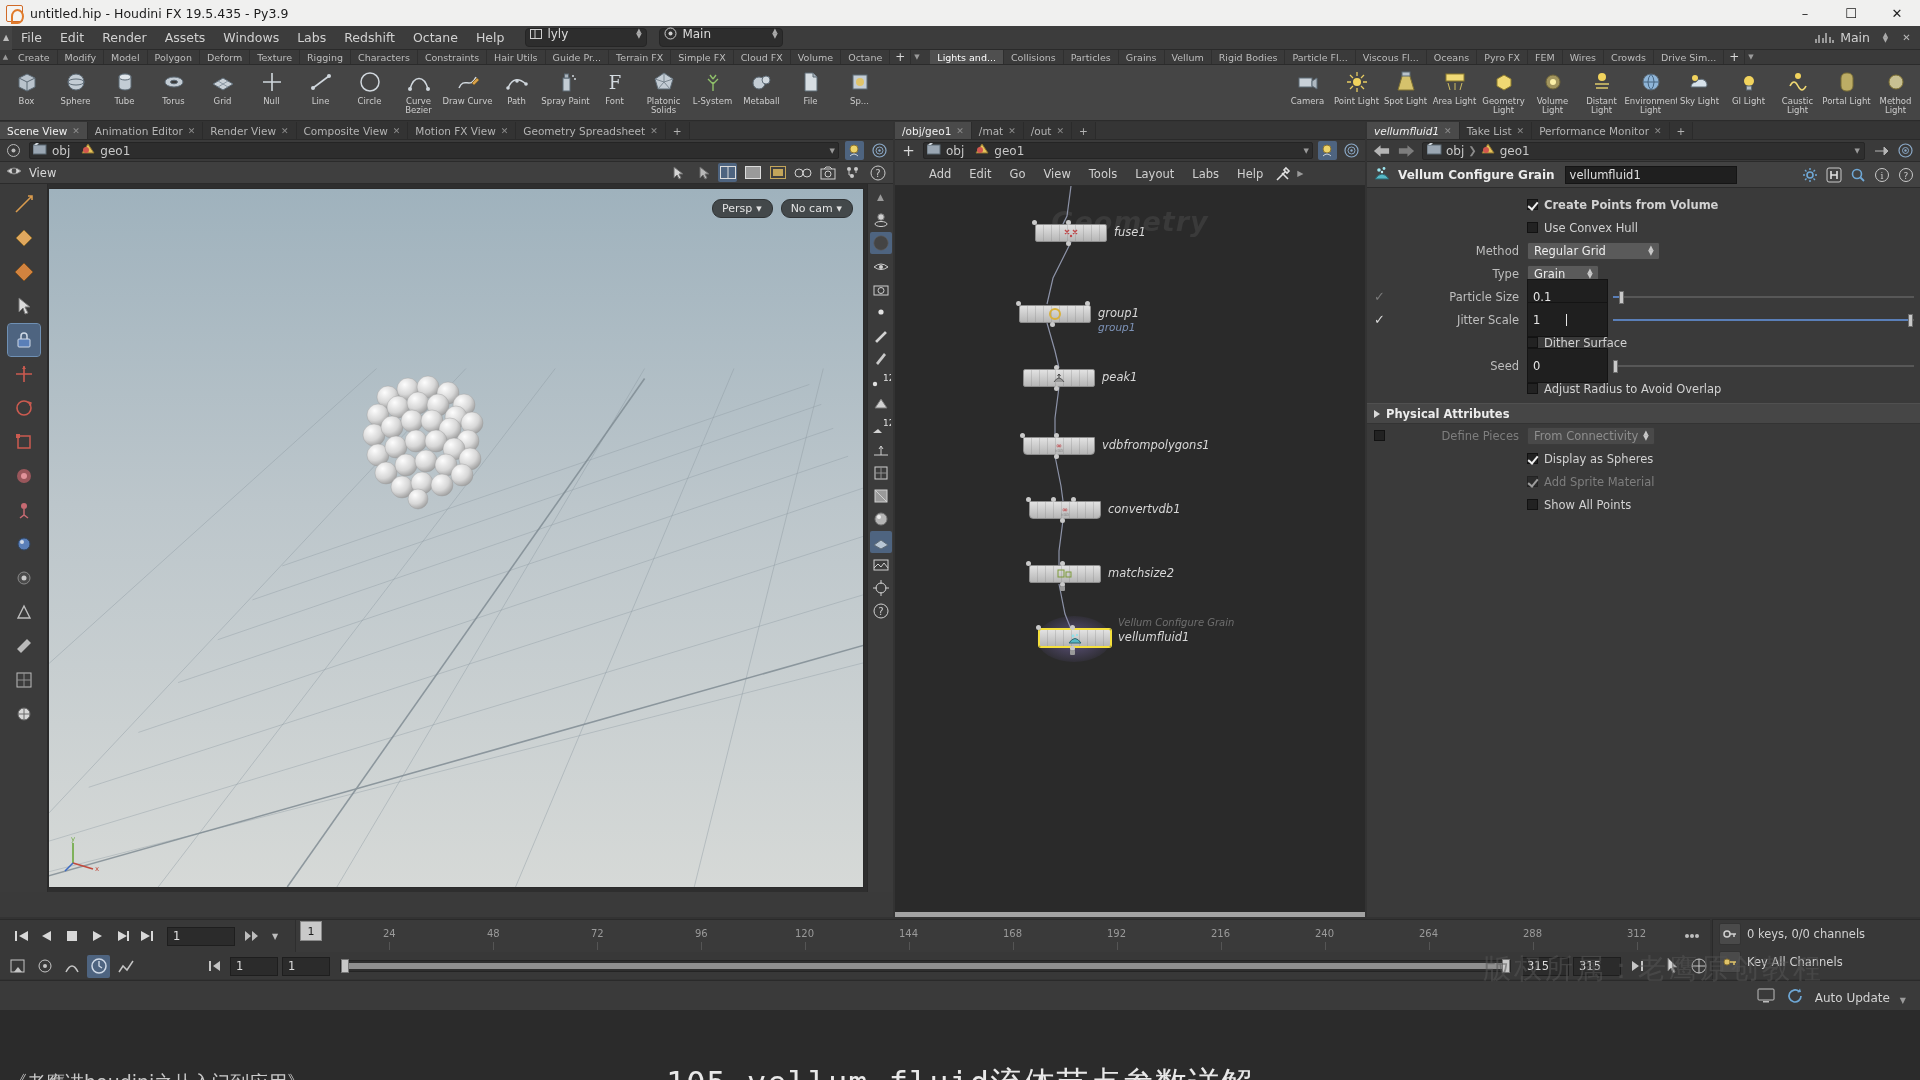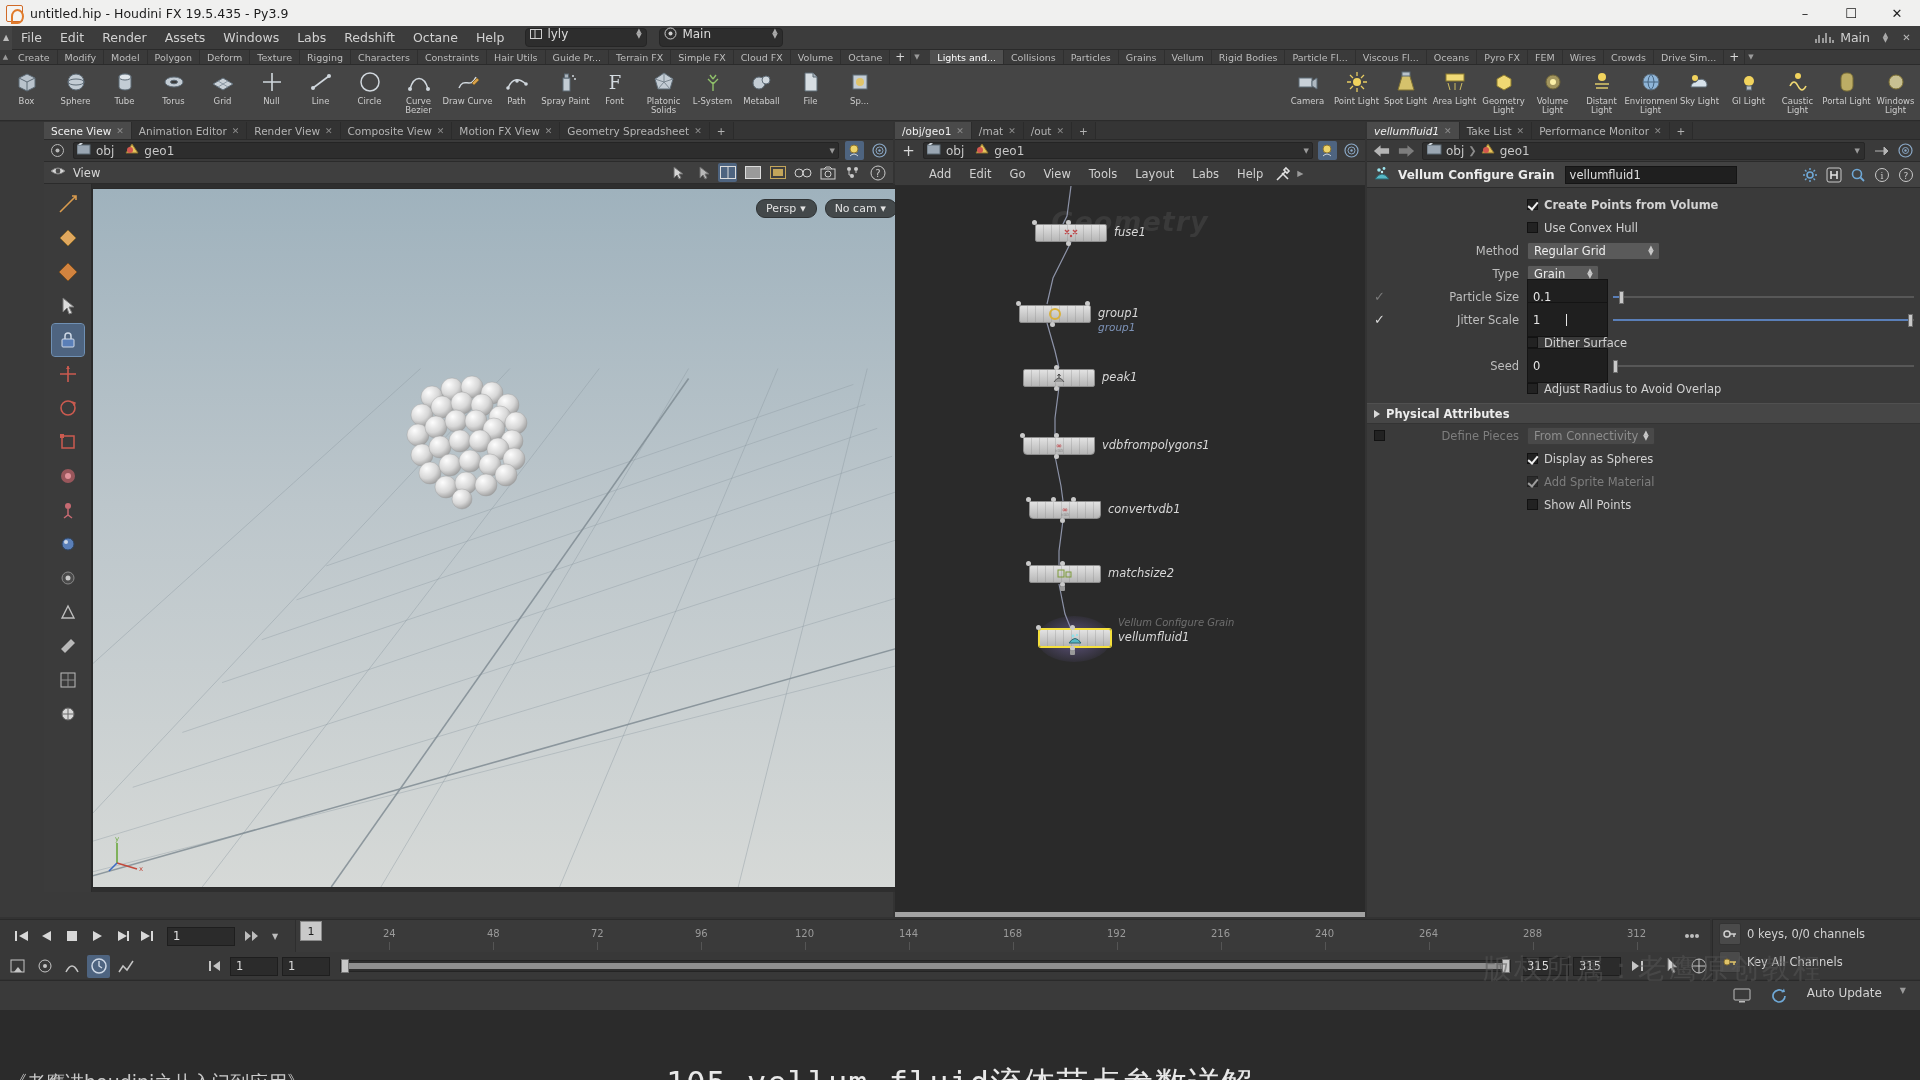--- a/index.html
+++ b/index.html
@@ -87,21 +87,21 @@
   }
   .panetab.active{background:#4a4a4a;color:#f0f0f0;}
   .panetab .x{font-size:9px;color:#8e8e8e;}
   .panetab.italic{font-style:italic;}
 
   
   .workarea{position:absolute;left:0;top:122px;right:0;bottom:0;}
   .pane{position:absolute;}
 
   
-  #viewport-pane{left:0;top:0;width:893px;height:795px;background:#3a3a3a;padding-left:44px;}
+  #viewport-pane{left:0;top:0;width:893px;height:795px;background:#3a3a3a;}
   .vp-tabrow{height:18px;}
   .vp-path{
     height:22px;background:#3a3a3a;display:flex;align-items:center;gap:6px;padding:0 4px;
     border-bottom:1px solid #2b2b2b;
   }
   .path-field{
     flex:1;height:17px;background:#2d2d2d;border:1px solid #242424;display:flex;align-items:center;
     gap:5px;padding:0 3px;border-radius:2px;
   }
   .icon-btn{width:19px;height:19px;display:flex;align-items:center;justify-content:center;}
@@ -286,21 +286,21 @@
   .chan-row{height:28px;display:flex;align-items:center;gap:6px;padding-left:6px;}
   .chan-btn{width:22px;height:22px;display:flex;align-items:center;justify-content:center;
     background:#4a4a4a;border:1px solid #333;border-radius:2px;}
   .chan-txt{font-size:11.5px;color:#d2d2d2;}
 
   
   #statusbar{
     position:absolute;left:0;top:858px;width:1920px;height:30px;background:#3a3a3a;
     border-top:1px solid #2a2a2a;display:flex;align-items:center;
   }
-  .status-right{margin-left:auto;display:flex;align-items:flex-start;gap:18px;padding-right:14px;}
+  .status-right{margin-left:auto;display:flex;align-items:flex-end;gap:10px;padding-right:14px;}
 
   
   #bottomstrip{
     position:absolute;left:0;top:888px;width:1920px;height:192px;background:#2b2b2b;
     display:flex;align-items:flex-start;
   }
   .strip-left{
     position:absolute;left:8px;top:60px;color:#d9d9d9;font-size:19px;opacity:.9;
     font-family:"DejaVu Sans", sans-serif;
   }
@@ -697,21 +697,21 @@
           </svg>
         </span>
         <span>Portal Light</span>
       </div>
     <div class="tool">
         <span class="ti">
           <svg width="24" height="24" viewBox="0 0 24 24">
             <circle cx="12" cy="12" r="7" fill="#e9dfa6" opacity=".8" stroke="#8d7c2f"></circle>
           </svg>
         </span>
-        <span>Windows Light</span>
+        <span>Method Light</span>
       </div>
   </div>
 
   <div class="workarea">
 
     <div class="pane" id="viewport-pane">
       <div class="panetabrow vp-tabrow">
         <div class="panetab active">
           <span>Scene View</span>
           <span class="x">✕</span>

